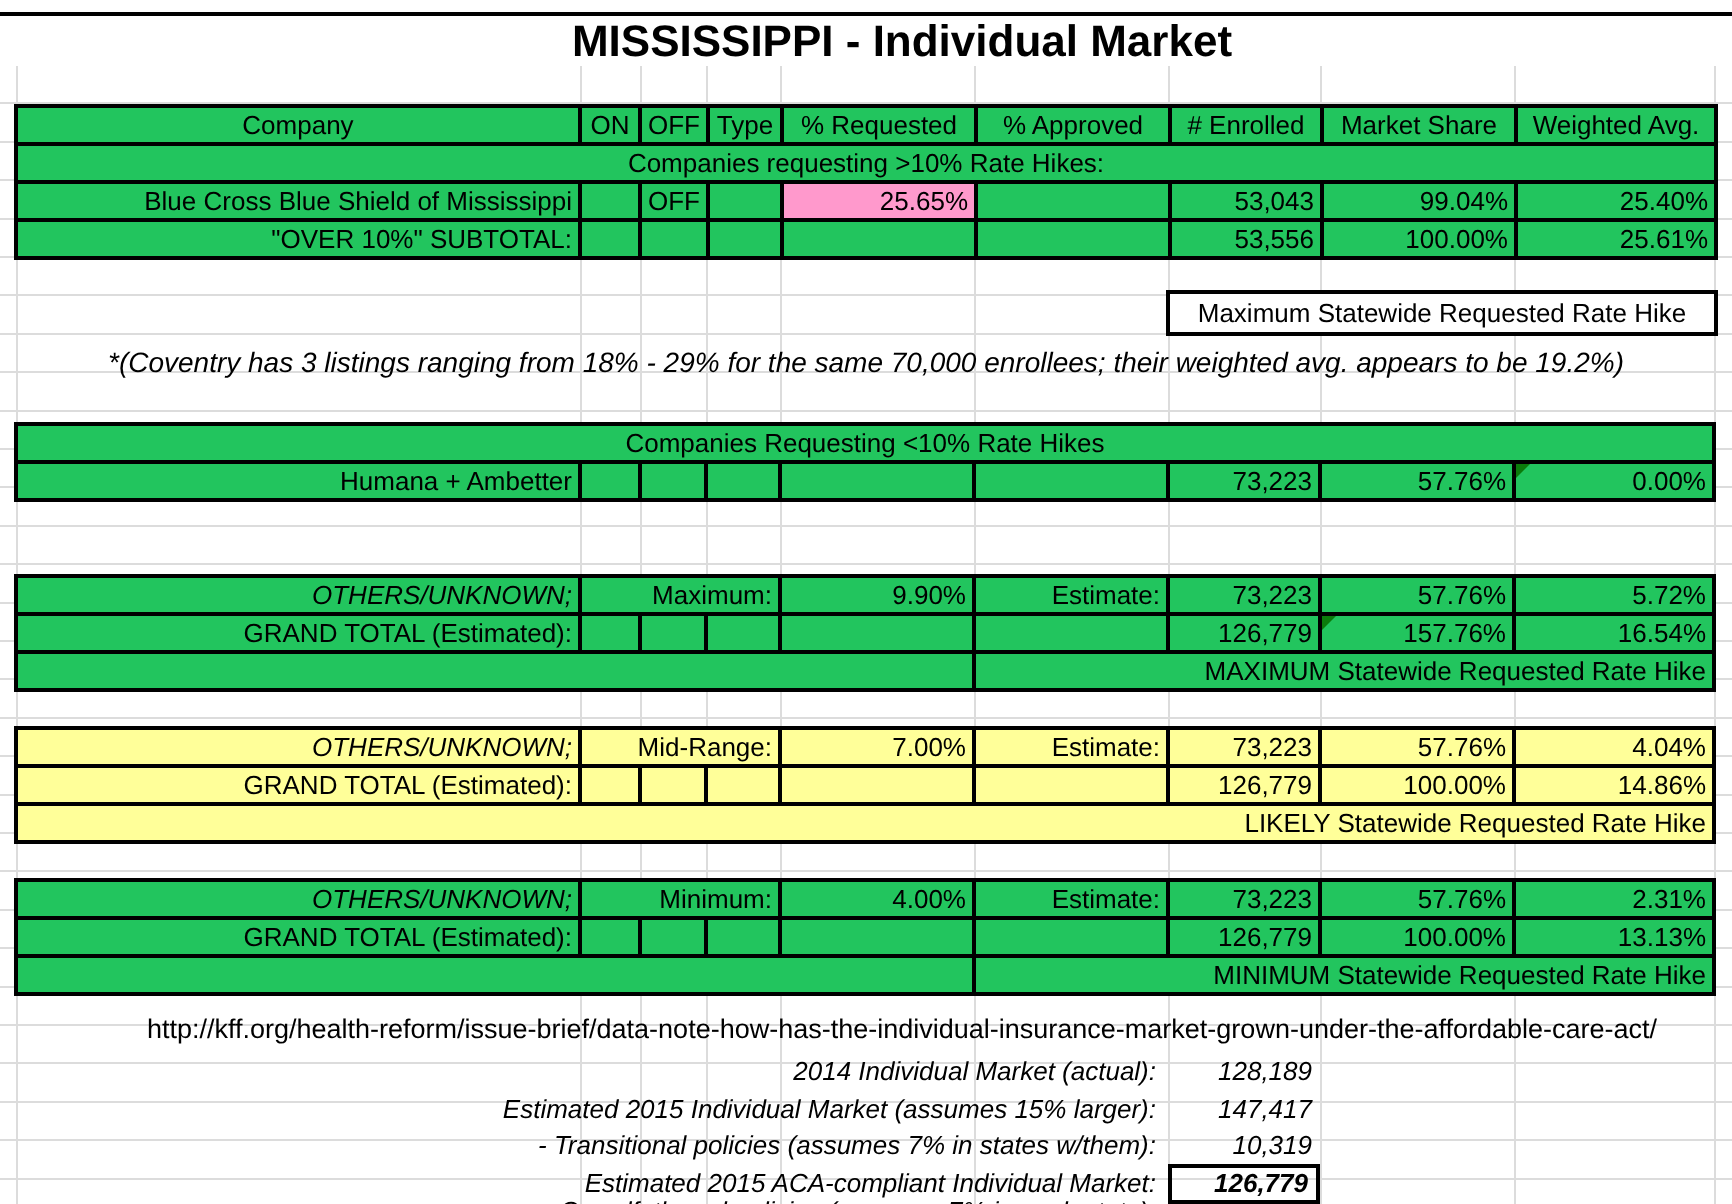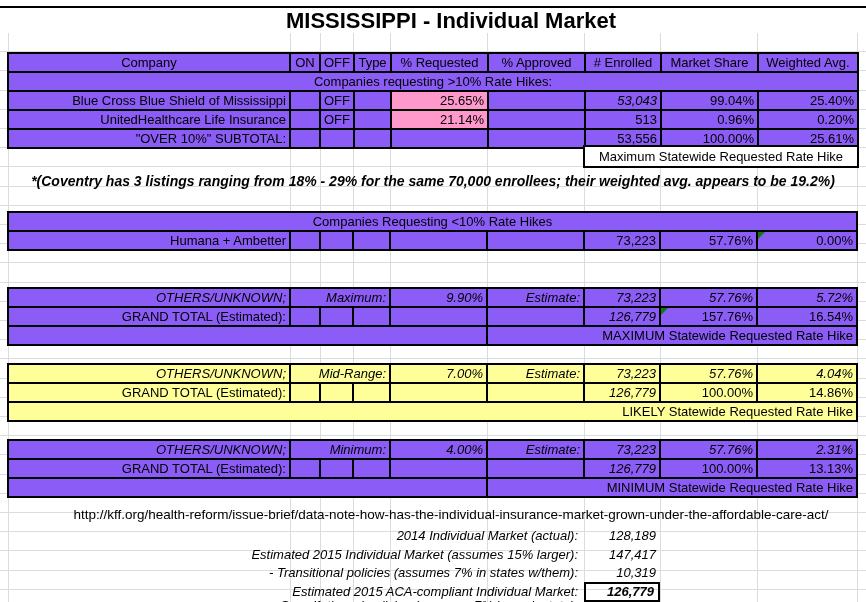--- a/index.html
+++ b/index.html
@@ -8,35 +8,35 @@
     background:#fff;font-family:"Liberation Sans",sans-serif;color:#000;
   }
   
   #hgrid{position:absolute;left:0;top:33px;width:866px;height:569px;z-index:0;
     background:repeating-linear-gradient(to bottom,#ffffff 0px,#ffffff 18.2px,#dcdcdc 18.2px,#dcdcdc 19.2px);}
   .vline{position:absolute;top:33px;bottom:0;width:1px;background:#dcdcdc;z-index:1;}
   #topline{position:absolute;left:0;top:6px;width:866px;height:2px;background:#000;z-index:2;}
   #title{position:absolute;left:0;top:8px;width:866px;text-align:center;
     font-size:22px;font-weight:bold;z-index:3;padding-left:18px;}
   table.sheet{position:absolute;left:7px;border-collapse:collapse;table-layout:fixed;
-    background:#8b5cf6;z-index:4;}
+    background:#22c55e;z-index:4;}
   table.sheet td,table.sheet th{
     border:2px solid #000;height:19px;padding:0 3px;font-size:13px;
     white-space:nowrap;overflow:hidden;box-sizing:border-box;position:relative;font-weight:normal;
   }
   .r{text-align:right;} .c{text-align:center;}
-  .b{font-weight:bold;} .i{font-style:italic;} .bi{font-weight:bold;font-style:italic;}
+  .b{font-weight:bold;} .i{} .bi{font-weight:bold;font-style:italic;}
   td.pink{background:#ff99cc;margin-top:12px;}
   table.yellow td{background:#ffff99;}
   .ctri{position:absolute;top:0;left:0;width:0;height:0;
     border-top:7px solid #0b7b0b;border-right:7px solid transparent;}
   .notebox{position:absolute;border:2px solid #000;background:#fff;z-index:4;
     font-size:13px;height:23px;line-height:19px;text-align:center;box-sizing:border-box;white-space:nowrap;}
   #coventry-note{position:absolute;left:0;top:173px;width:866px;text-align:center;
-    font-size:14px;font-style:italic;z-index:3;font-weight:bold;}
+    font-size:14px;font-style:italic;z-index:3;}
   #footer-url{position:absolute;left:0;top:507px;width:866px;text-align:center;
     font-size:13.5px;z-index:3;padding-left:18px;}
   .frow{position:absolute;left:8px;width:652px;height:19px;line-height:19px;z-index:3;font-size:13px;}
   .frow .flabel{position:absolute;left:0;top:0;width:570px;text-align:right;font-style:italic;}
   .frow .fvalue{position:absolute;left:576px;top:0;width:76px;text-align:right;
     font-style:italic;padding-right:4px;box-sizing:border-box;}
   .frow .fvalue.boxed{border:2px solid #000;font-weight:bold;height:20px;line-height:16px;}
 </style>
 </head>
 <body>
@@ -90,31 +90,20 @@
       <td class="c"></td>
       <td class="c">OFF</td>
       <td></td>
       <td class="r pink">25.65%</td>
       <td></td>
       <td class="r i">53,043</td>
       <td class="r">99.04%</td>
       <td class="r">25.40%</td>
     </tr>
     <tr>
-      <td class="r">UnitedHealthcare Life Insurance</td>
-      <td class="c"></td>
-      <td class="c">OFF</td>
-      <td></td>
-      <td class="r pink">21.14%</td>
-      <td></td>
-      <td class="r">513</td>
-      <td class="r">0.96%</td>
-      <td class="r">0.20%</td>
-    </tr>
-    <tr>
       <td class="r b">"OVER 10%" SUBTOTAL:</td>
       <td></td>
       <td></td>
       <td></td>
       <td></td>
       <td></td>
       <td class="r">53,556</td>
       <td class="r">100.00%</td>
       <td class="r b">25.61%</td>
     </tr>

